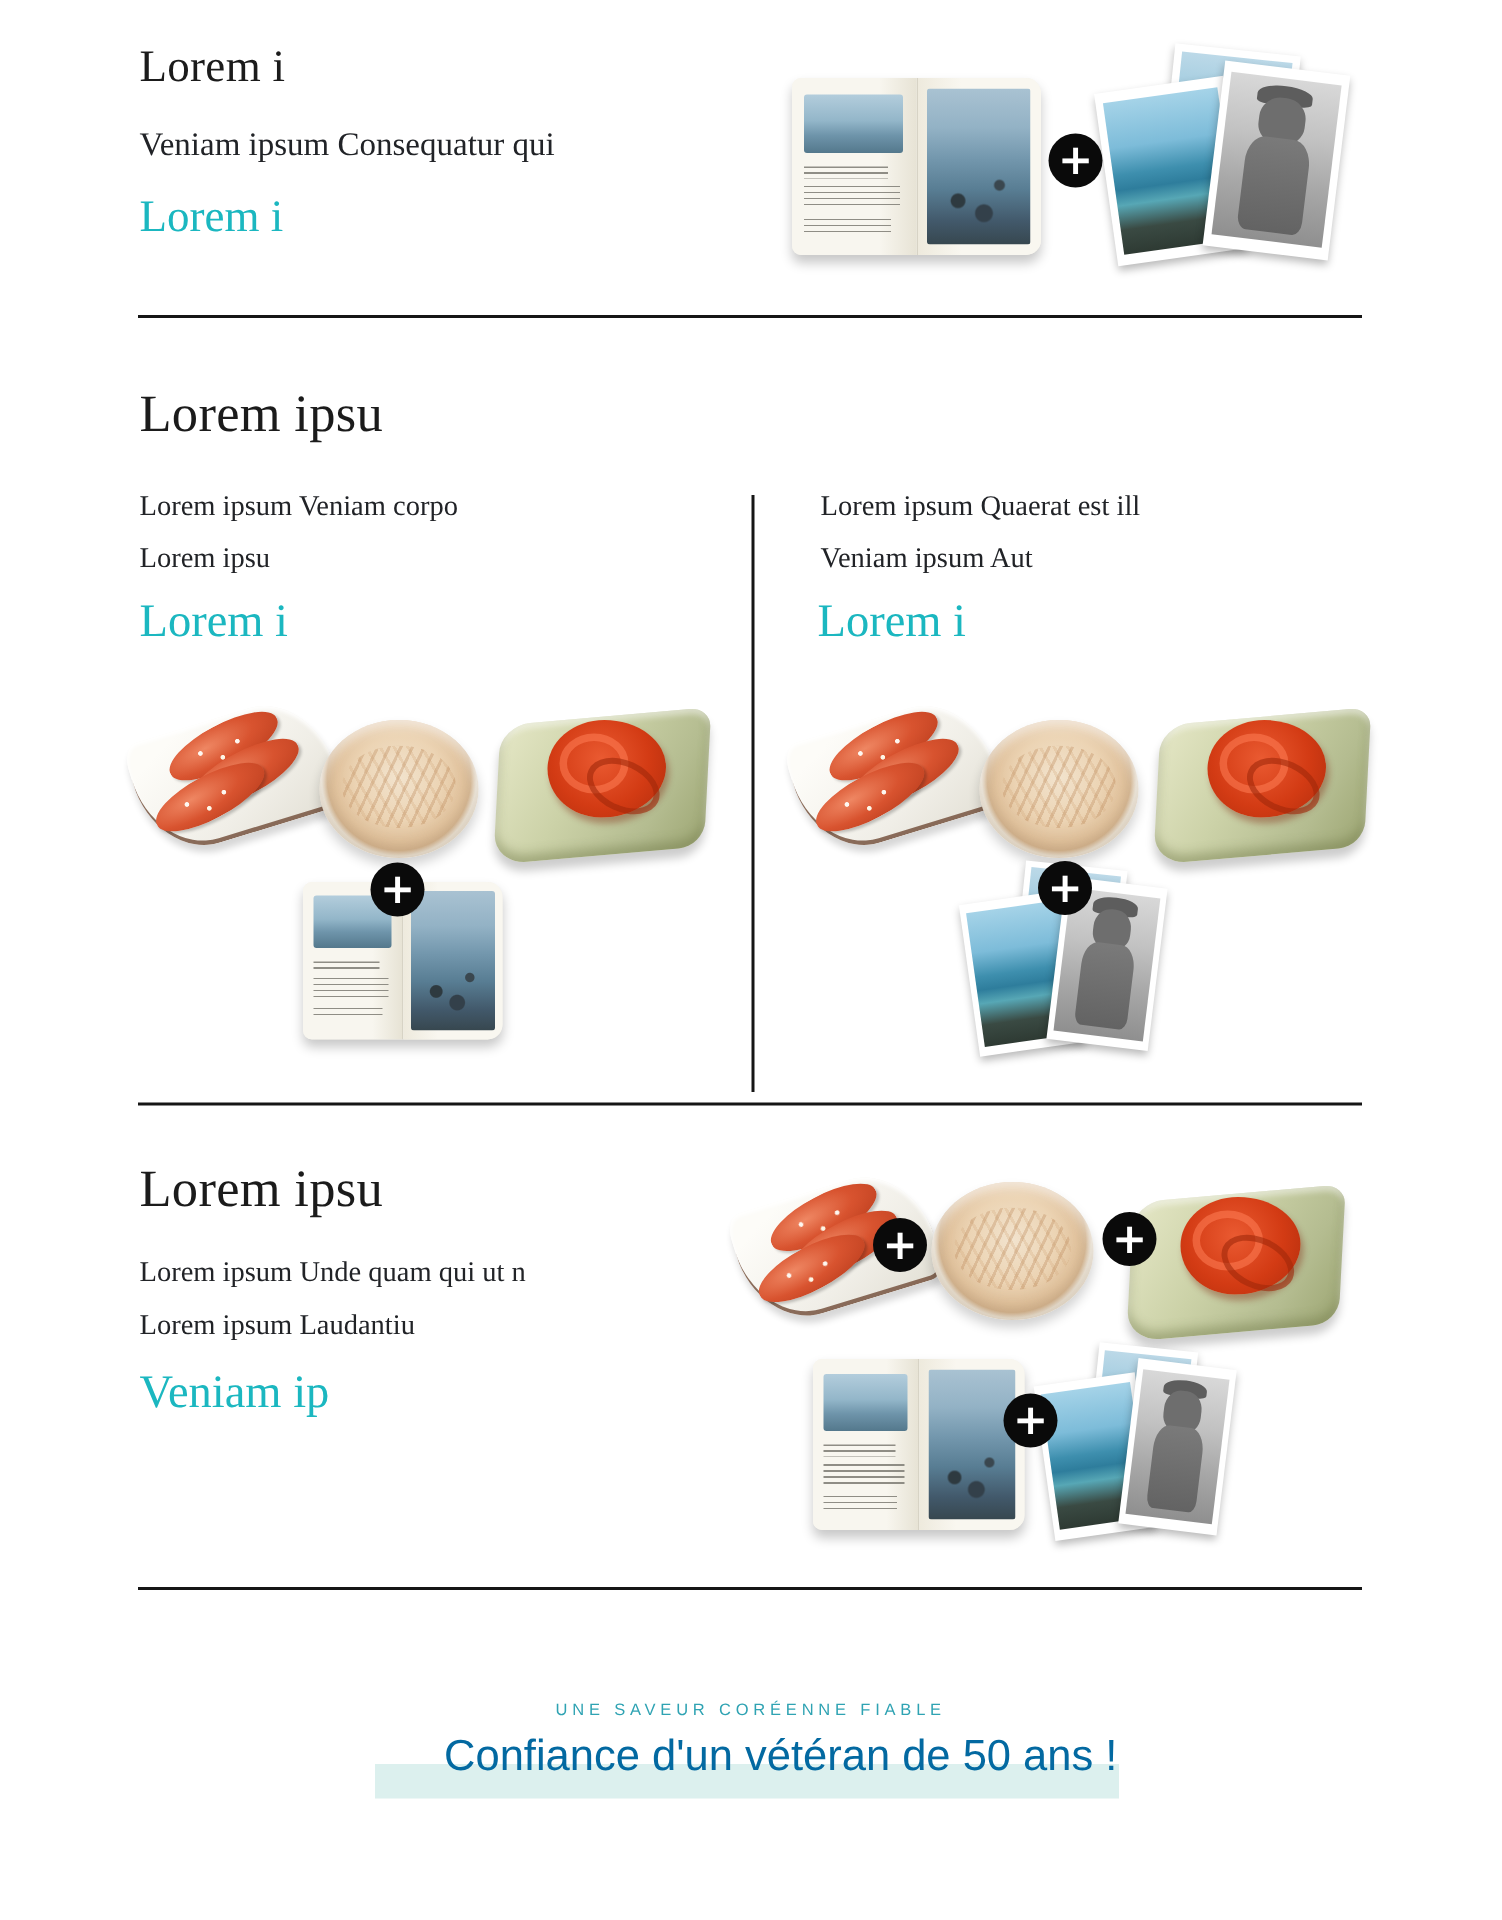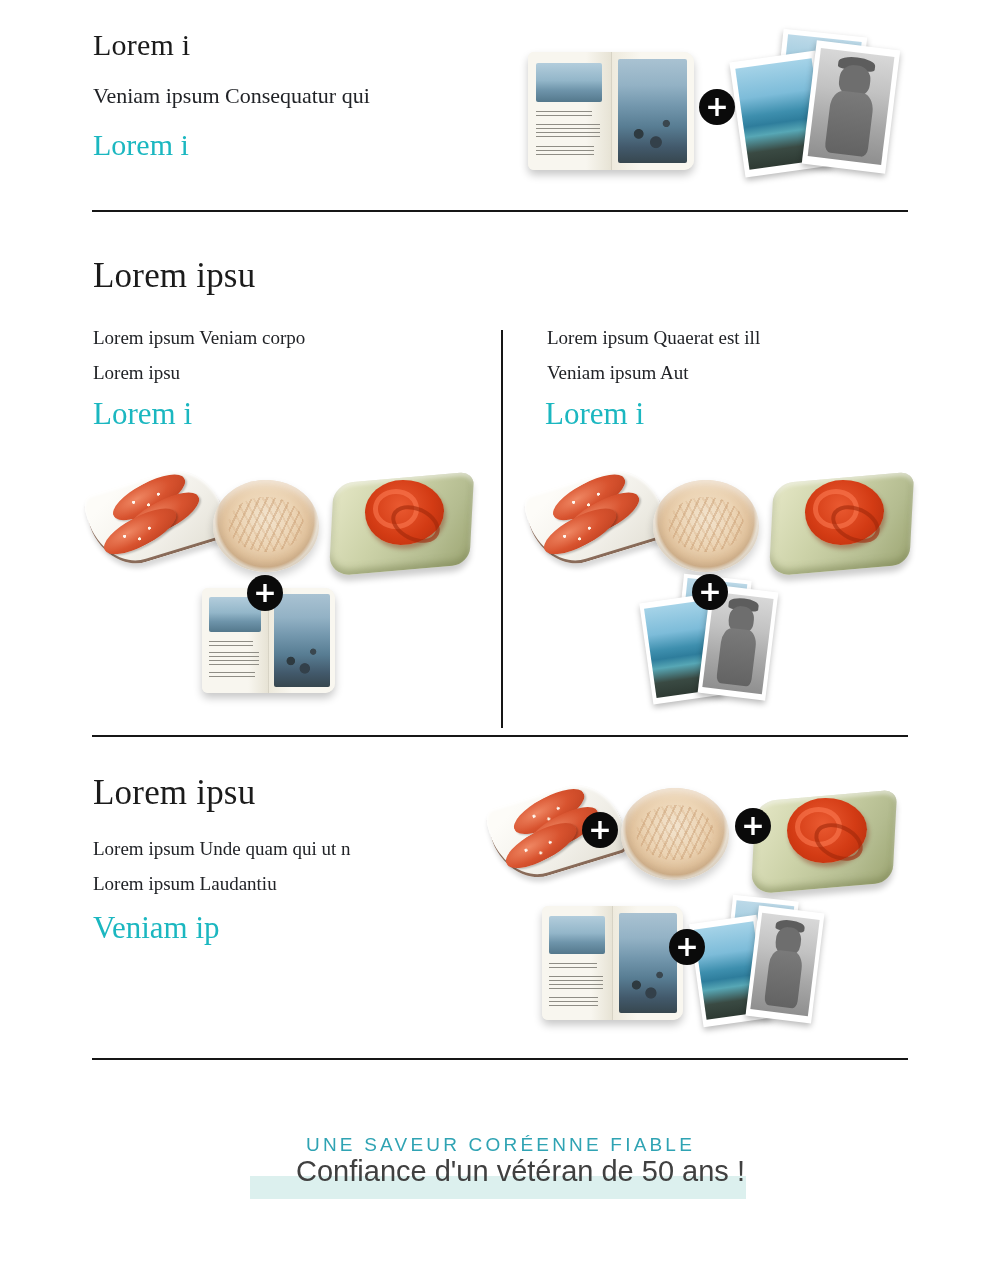--- a/index.html
+++ b/index.html
@@ -97,22 +97,22 @@
   .squid{position:absolute;left:25%;top:8%;width:54%;height:64%;
     background:radial-gradient(circle at 45% 40%, #ea5a31 0%, #d33b14 55%, #b02c0c 100%);
     border-radius:48% 52% 55% 45%/50% 48% 52% 50%;
     box-shadow:2px 4px 4px rgba(120,20,0,.35);}
   .squid::before{content:"";position:absolute;left:10%;top:14%;width:46%;height:46%;
     border:5px solid rgba(255,126,86,.55);border-radius:50%;}
   .squid::after{content:"";position:absolute;right:4%;bottom:6%;width:54%;height:40%;
     border:4px solid rgba(160,40,10,.6);border-radius:50%;transform:rotate(25deg);}
 
   
-  .tagline{position:absolute;left:0;right:0;text-align:center;font-size:19px;letter-spacing:3.2px;color:var(--tagline);}
-  .headline{position:absolute;left:0;right:0;text-align:center;font-size:29px;color:#404040;z-index:2;padding-left:40px;}
+  .tagline{position:absolute;left:0;right:0;text-align:center;font-size:11px;letter-spacing:3.2px;color:var(--tagline);}
+  .headline{position:absolute;left:0;right:0;text-align:center;font-size:29px;color:#0369a1;z-index:2;padding-left:40px;}
   .hl-band{position:absolute;background:var(--highlight);z-index:1;}
 </style>
 </head>
 <body>
 
 <div class="page">
 
   <div class="abs h-title" style="left:93px;top:28px;">Lorem i</div>
   <div class="abs body-text" style="left:93px;top:82px;line-height:28px;font-size:22px;">Veniam ipsum Consequatur qui</div>
   <a class="abs teal-link" style="left:93px;top:128px;font-size:30px;">Lorem i</a>

